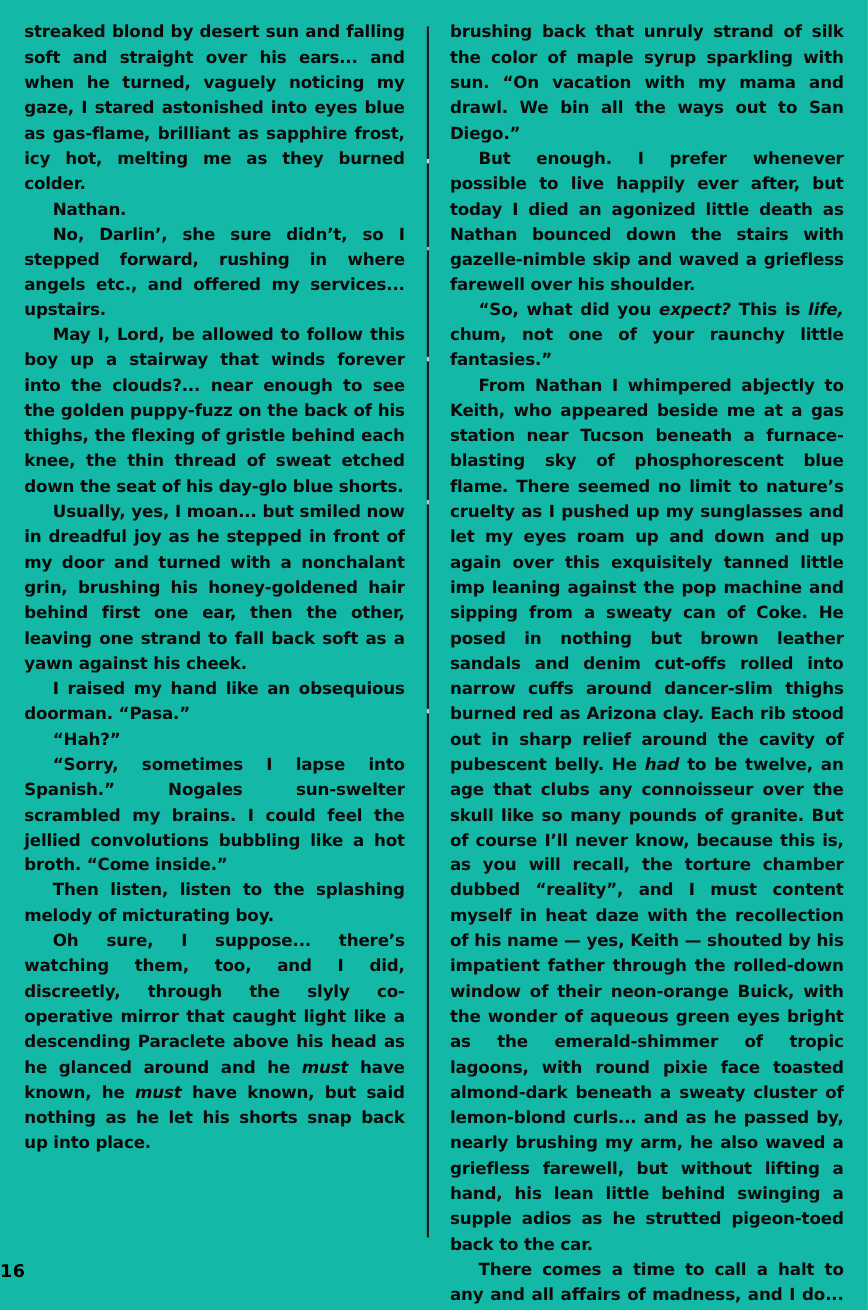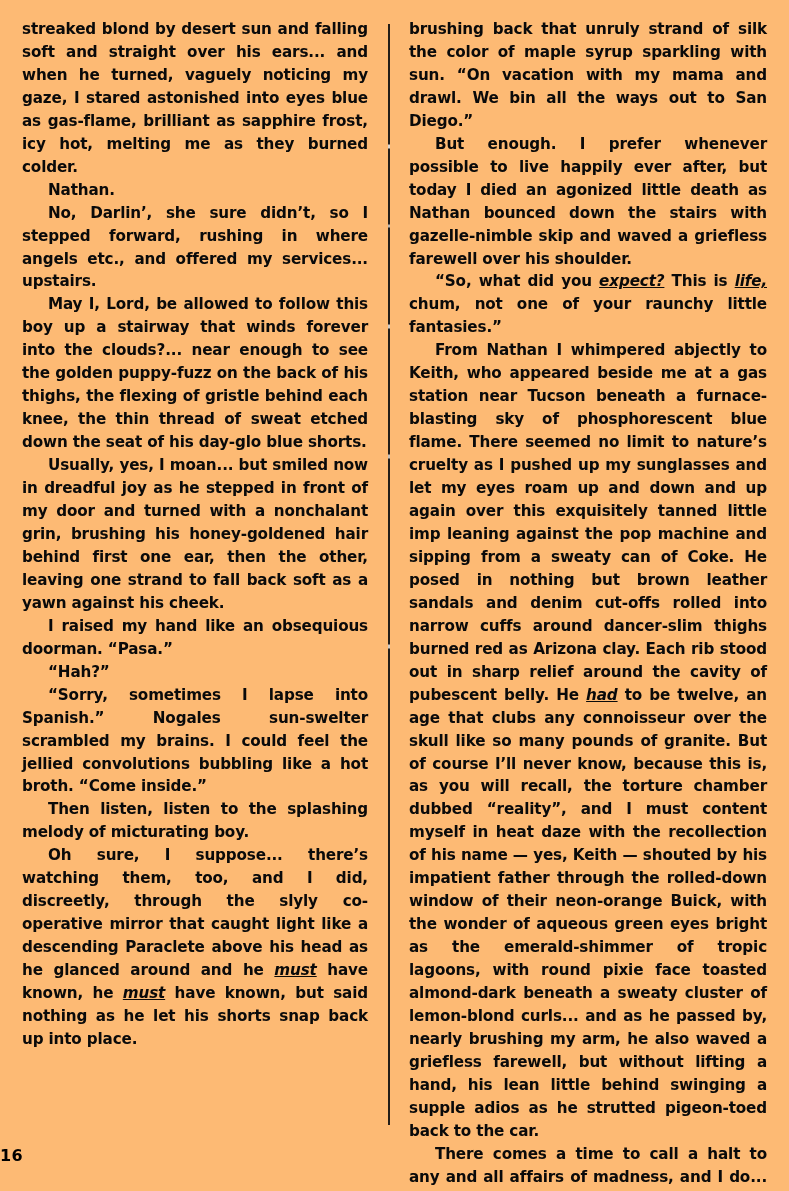--- a/index.html
+++ b/index.html
@@ -60,21 +60,20 @@
   .column p {
     margin: 0;
     text-indent: 26px;
   }
   .column p.no-indent {
     text-indent: 0;
   }
 
   .column i {
     font-style: italic;
-    text-decoration: underline;
   }
 
   
   .col-divider {
     position: absolute;
     left: 388px;
     top: 24px;
     width: 1.6px;
     height: 1101px;
     background: #111111;
@@ -108,21 +107,21 @@
     top: 1146px;
     width: 789px;
     font-size: 16px;
     font-weight: 700;
     letter-spacing: 0.4px;
   }
 </style>
 </head>
 <body style="background: rgb(255, 255, 255);">
 
-<div class="page" style="background: #fdba74;">
+<div class="page" style="background: #14b8a6;">
 
   <div class="columns">
 
     <div class="column column-left">
         <p class="no-indent"><span>streaked blond by desert sun and falling soft and straight over his ears... and when he turned, vaguely noticing my gaze, I stared astonished into eyes blue as gas-flame, brilliant as sapphire frost, icy hot, melting me as they burned colder.</span></p>
         <p><span>Nathan.</span></p>
         <p><span>No, Darlin’, she sure didn’t, so I stepped forward, rushing in where angels etc., and offered my services... upstairs.</span></p>
         <p><span>May I, Lord, be allowed to follow this boy up a stairway that winds forever into the clouds?... near enough to see the golden puppy-fuzz on the back of his thighs, the flexing of gristle behind each knee, the thin thread of sweat etched down the seat of his day-glo blue shorts.</span></p>
         <p><span>Usually, yes, I moan... but smiled now in dreadful joy as he stepped in front of my door and turned with a nonchalant grin, brushing his honey-goldened hair behind first one ear, then the other, leaving one strand to fall back soft as a yawn against his cheek.</span></p>
         <p><span>I raised my hand like an obsequious doorman. “Pasa.”</span></p>

